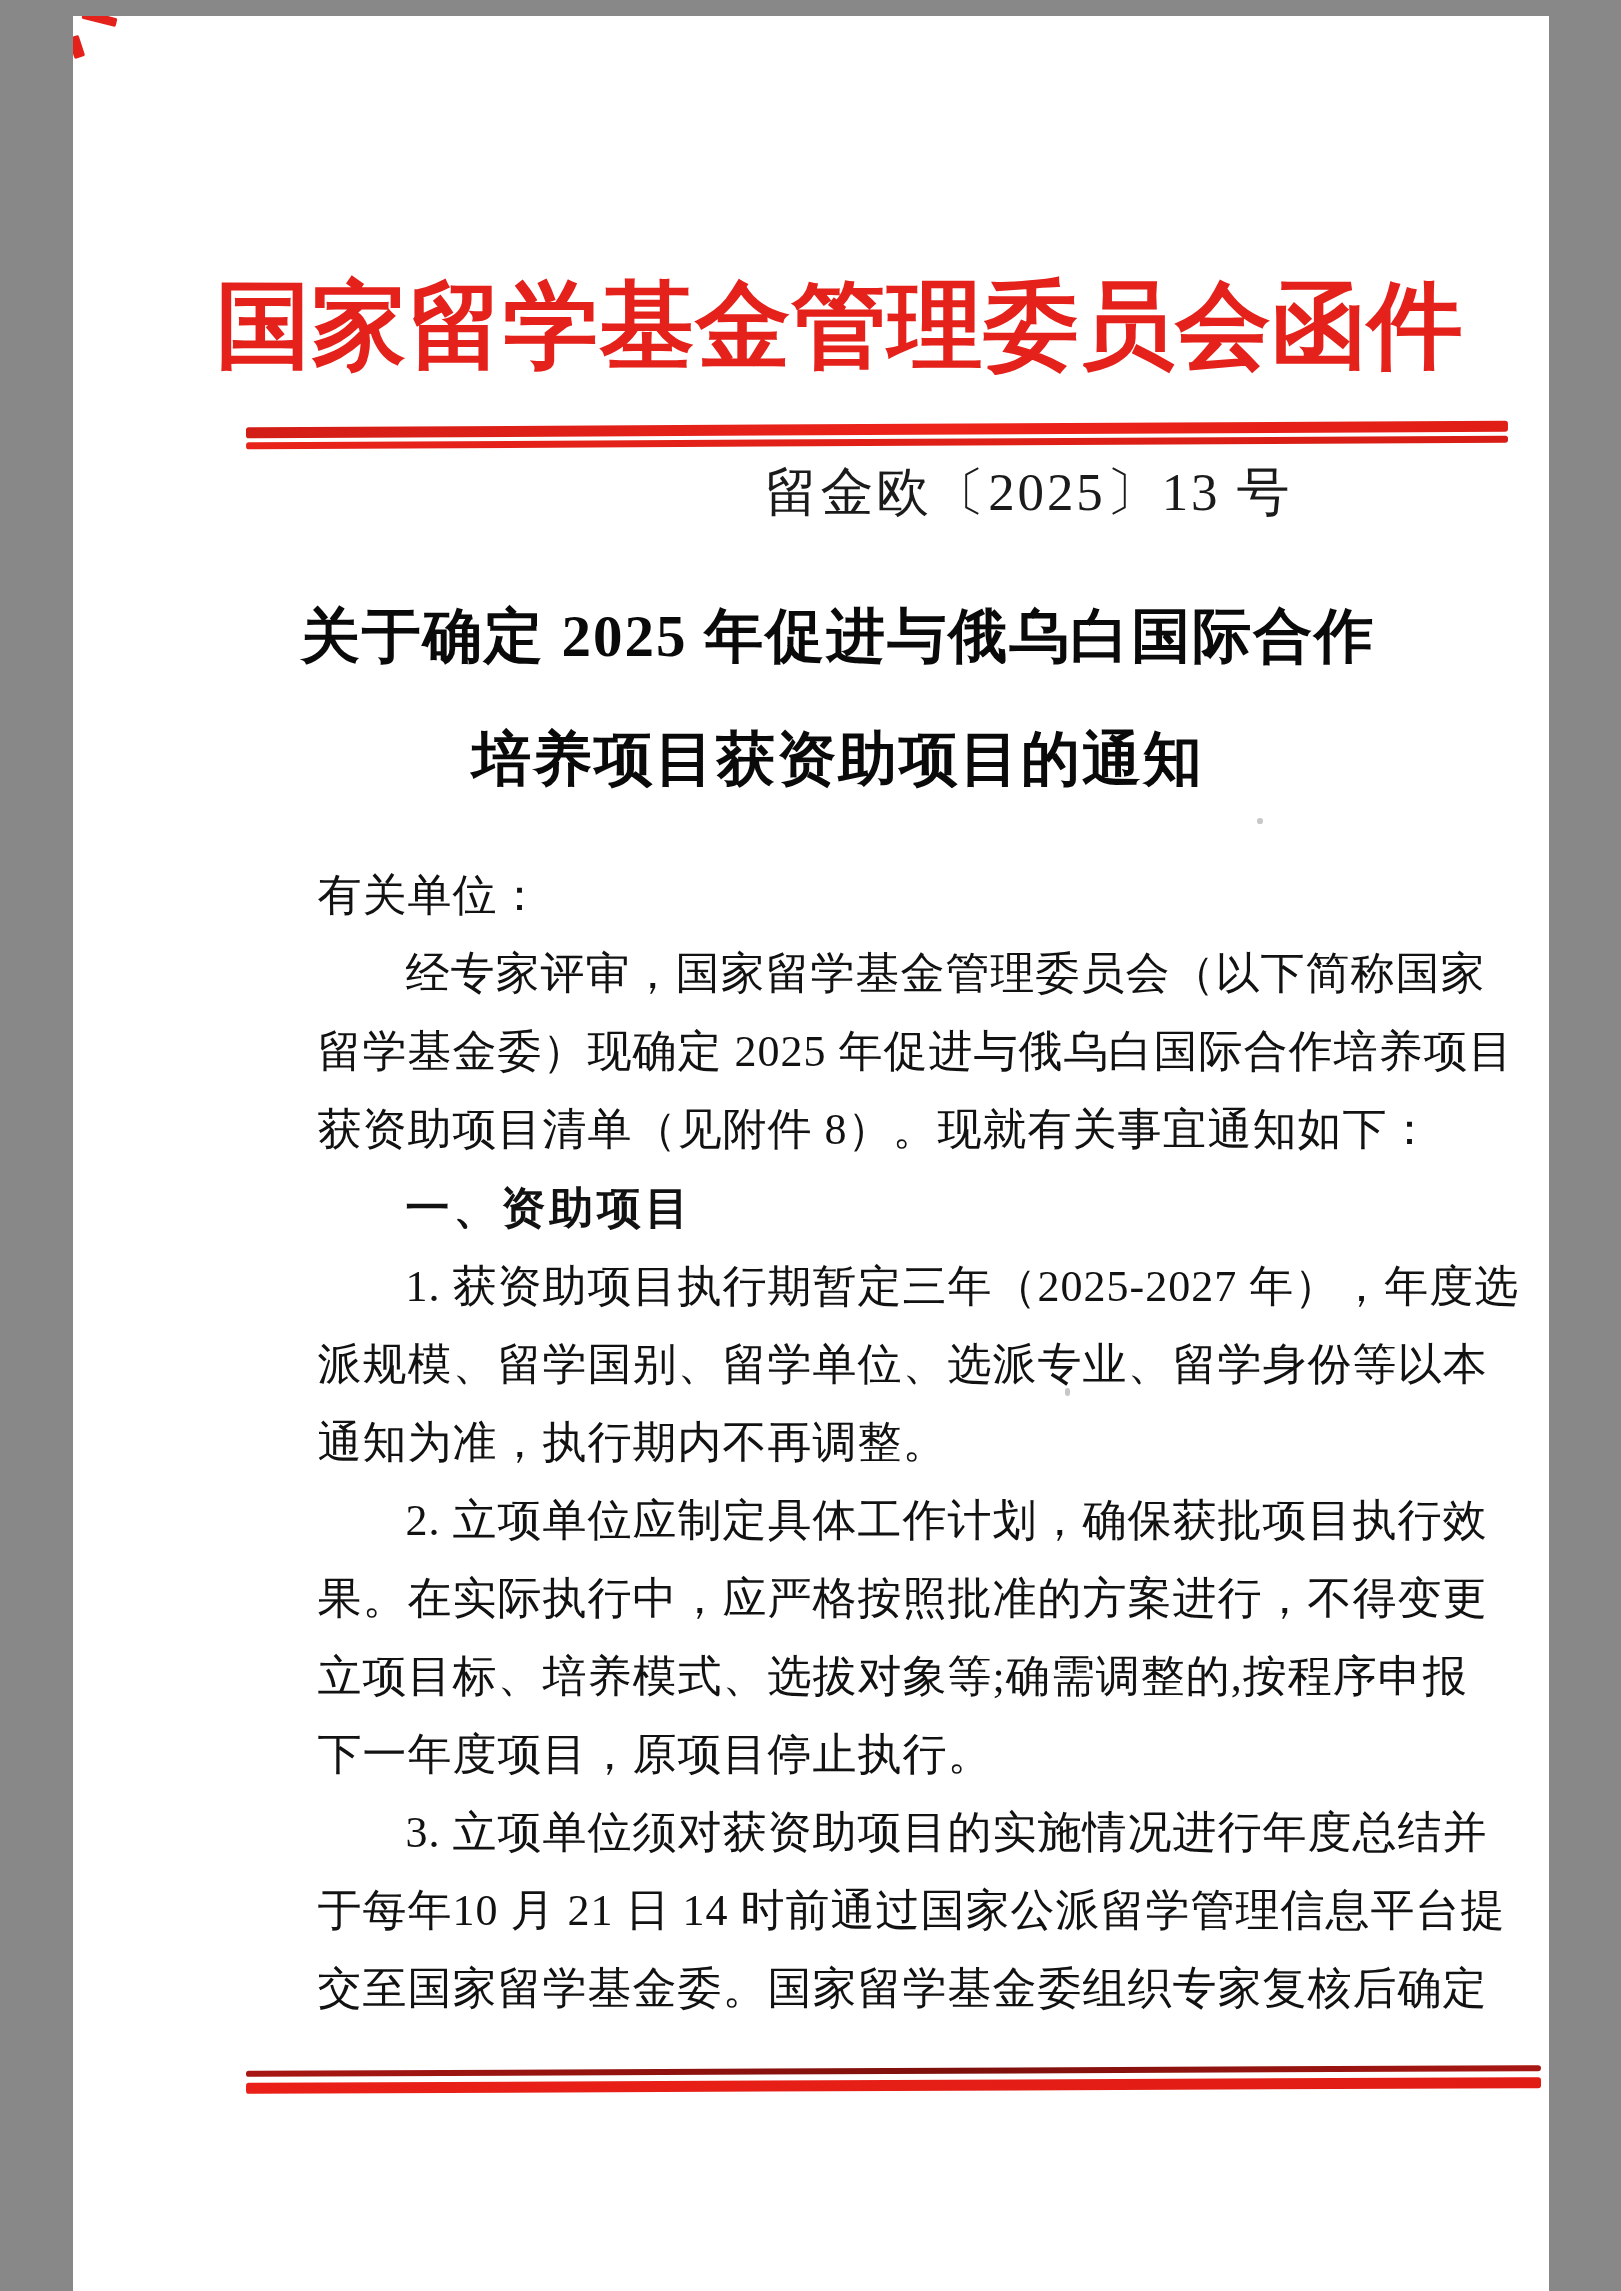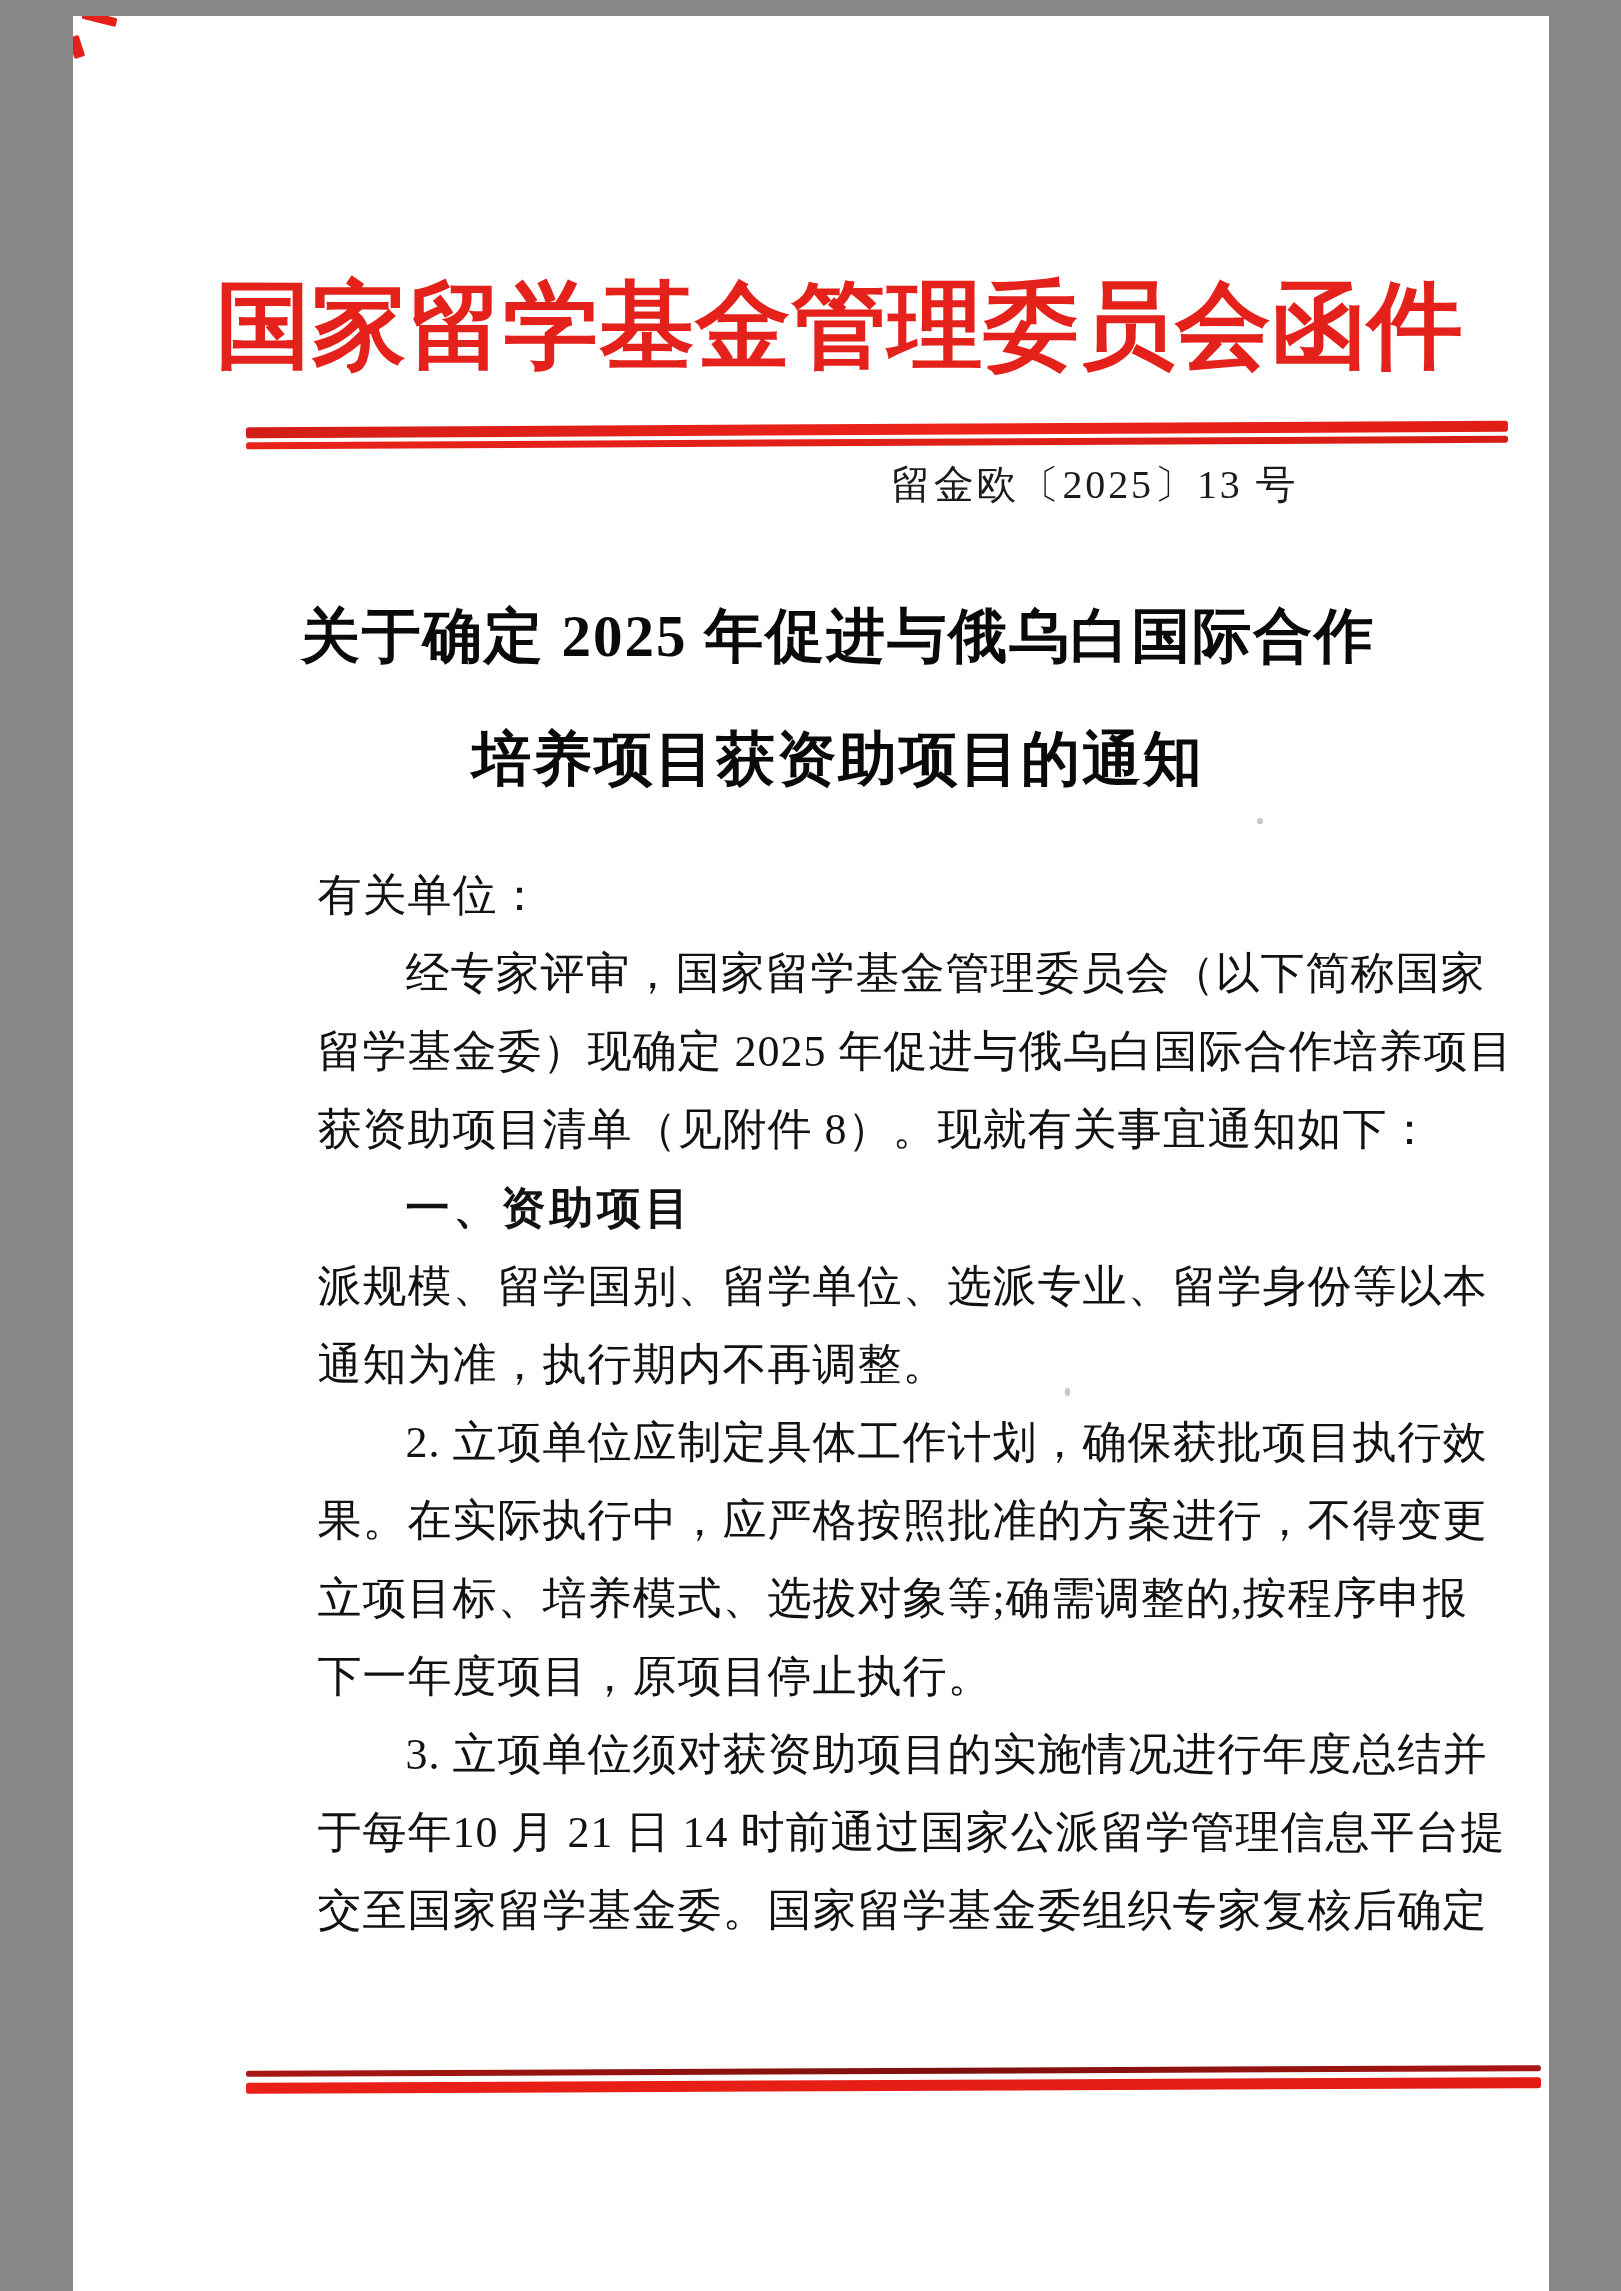--- a/index.html
+++ b/index.html
@@ -33,22 +33,22 @@
   .rule{position:absolute;}
   .rule .bar{border-radius:2.9px;}
   .rule-top{left:173px;top:408px;width:1262px;transform:rotate(-0.3deg);}
   .rule-top .bar-a{height:10.8px;background:linear-gradient(90deg,#d21e17,#ee231a 55%,#e01e16);}
   .rule-top .bar-b{height:6.9px;margin-top:3.9px;background:linear-gradient(90deg,#e8231a,#d71d15);}
   .rule-bottom{left:173px;top:2052px;width:1295px;transform:rotate(-0.25deg);}
   .rule-bottom .bar-a{height:5.9px;background:linear-gradient(90deg,var(--dark-red),#7e100c 55%,var(--dark-red));}
   .rule-bottom .bar-b{height:10.8px;margin-top:5.9px;background:linear-gradient(90deg,#ea2018,#e01c14);}
 
   .doc-number{
-    position:absolute;top:441px;right:250px;
-    font-size:40px;letter-spacing:2.9px;color:#1b1b1b;white-space:nowrap;
+    position:absolute;top:441px;right:256px;
+    font-size:53px;letter-spacing:2.9px;color:#1b1b1b;white-space:nowrap;
   }
   .notice-title{
     position:absolute;top:559px;left:0;width:100%;
     text-align:center;transform:translateX(27.4px);
     font-size:59px;line-height:123px;font-weight:700;color:#0a0a0a;
     letter-spacing:2px;white-space:nowrap;
   }
   .body-block{
     position:absolute;left:245px;top:841px;width:1215px;
     font-size:44px;line-height:78px;color:#121212;
@@ -84,20 +84,21 @@
     <div>关于确定 2025 年促进与俄乌白国际合作</div>
     <div>培养项目获资助项目的通知</div>
   </div>
 
   <div class="body-block" id="body-lines">
       <div class="line"><span>有关单位：</span></div>
       <div class="line indent"><span>经专家评审，国家留学基金管理委员会（以下简称国家</span></div>
       <div class="line"><span>留学基金委）现确定 2025 年促进与俄乌白国际合作培养项目</span></div>
       <div class="line"><span>获资助项目清单（见附件 8）。现就有关事宜通知如下：</span></div>
       <div class="line indent heading"><span class="seg-bold">一、资助项目</span></div>
+      <div class="line indent"><span>1. 获资助项目执行期暂定三年（2025-2027 年），年度选</span></div>
       <div class="line"><span>派规模、留学国别、留学单位、选派专业、留学身份等以本</span></div>
       <div class="line"><span>通知为准，执行期内不再调整。</span></div>
       <div class="line indent"><span>2. 立项单位应制定具体工作计划，确保获批项目执行效</span></div>
       <div class="line"><span>果。在实际执行中，应严格按照批准的方案进行，不得变更</span></div>
       <div class="line"><span>立项目标、培养模式、选拔对象等;确需调整的,按程序申报</span></div>
       <div class="line"><span>下一年度项目，原项目停止执行。</span></div>
       <div class="line indent"><span>3. 立项单位须对获资助项目的实施情况进行年度总结并</span></div>
       <div class="line"><span>于每年</span><span class="seg-bold">10 月 21 日 14 时</span><span>前通过国家公派留学管理信息平台提</span></div>
       <div class="line"><span>交至国家留学基金委。国家留学基金委组织专家复核后确定</span></div>
     </div>

